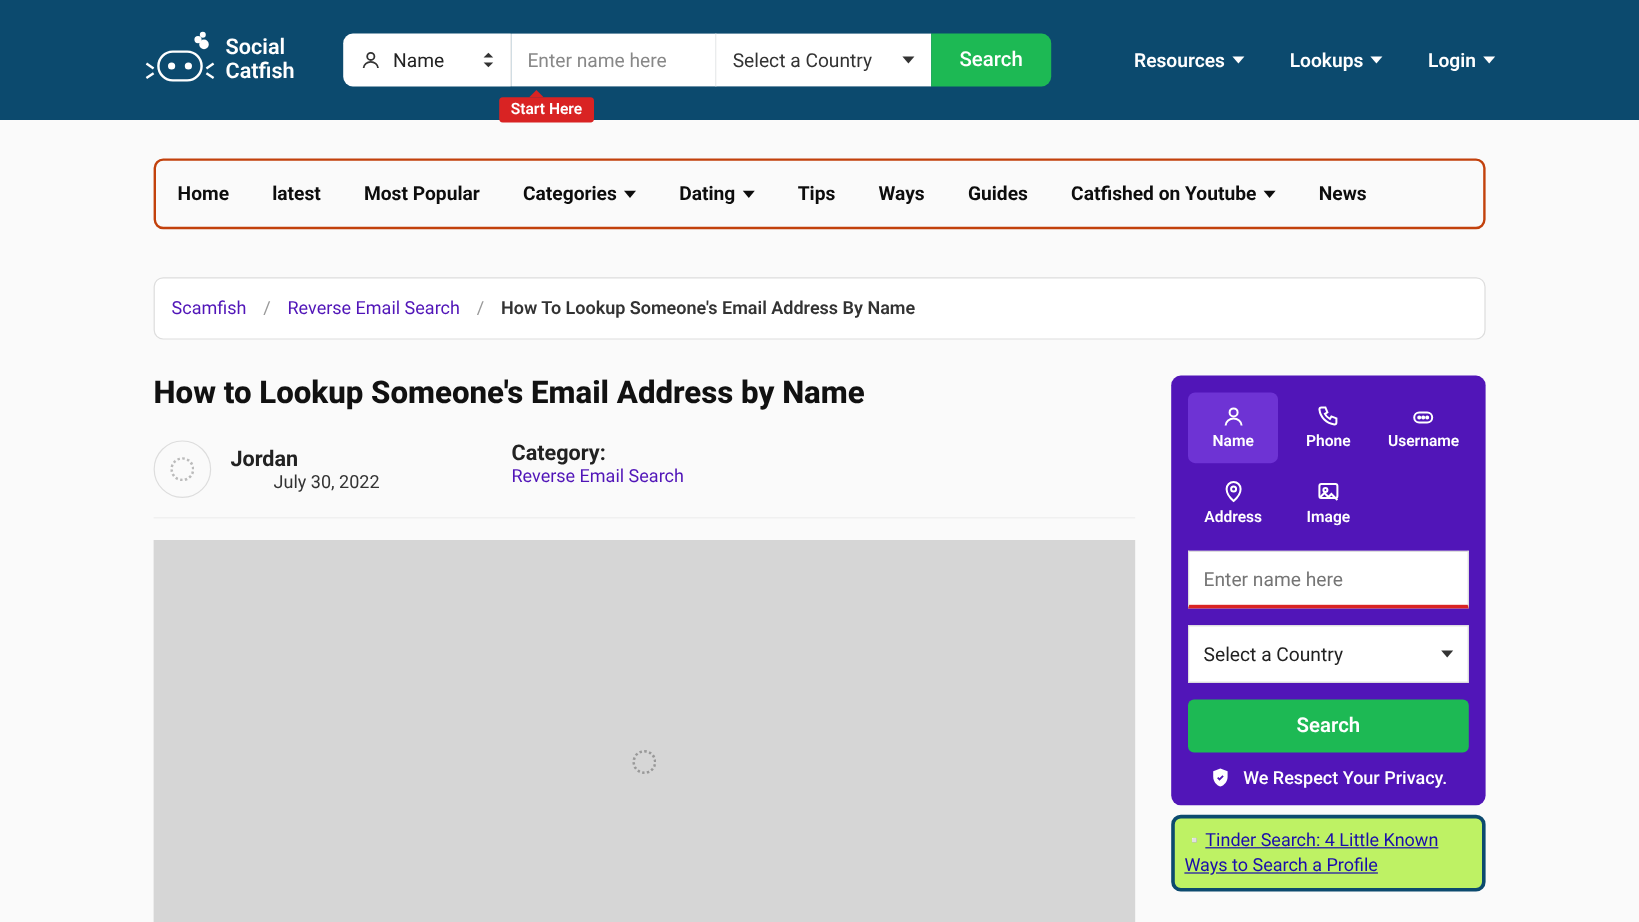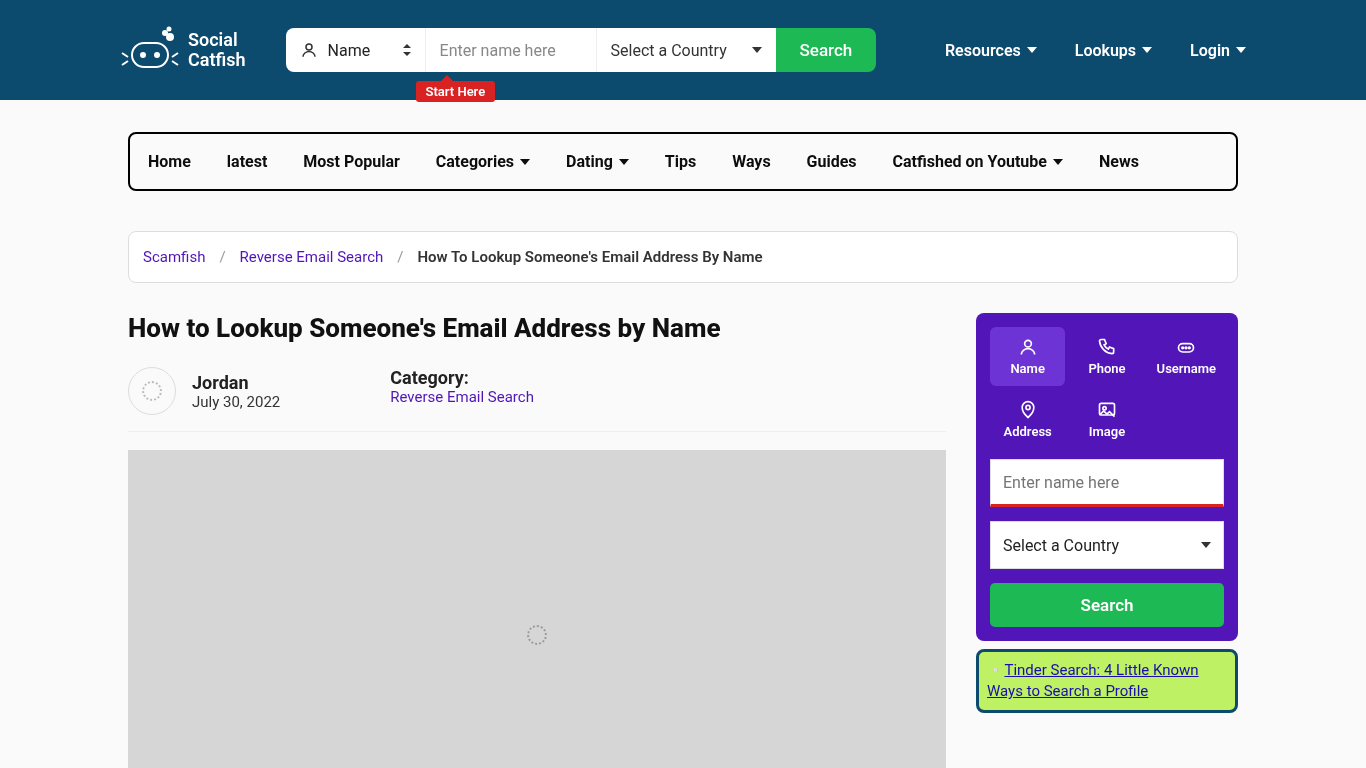--- a/index.html
+++ b/index.html
@@ -156,21 +156,21 @@
       border-left: 5px solid transparent;
       border-right: 5px solid transparent;
       border-top: 6px solid white;
     }
     .container {
       max-width: 1140px;
       margin: 0 auto;
       padding: 0 15px;
     }
     .cat-nav {
-      border: 2px solid #000000;
+      border: 2px solid #c2410c;
       border-radius: 8px;
       margin-top: 32px;
       padding: 18px 18px;
       display: flex;
       gap: 36px;
       font-size: 16px;
       font-weight: 700;
       color: #0d0d0d;
       flex-wrap: wrap;
     }
@@ -254,20 +254,21 @@
       border-radius: 50%;
     }
     .author-name {
       font-size: 18px;
       font-weight: 700;
       color: #222;
     }
     .article-date {
       font-size: 15px;
       color: #333;
+      margin-left: 36px;
     }
     .category-label {
       font-size: 18px;
       font-weight: 700;
       color: #222;
     }
     .category-link {
       color: #5115b8;
       font-size: 15px;
       cursor: pointer;
@@ -535,20 +536,27 @@
               </svg>
               <span>Image</span>
             </div>
           </div>
         <input class="widget-input" placeholder="Enter name here" style="">
         <div class="widget-select">
           <span>Select a Country</span>
           <div class="caret-down"></div>
         </div>
         <button class="widget-search">Search</button>
+        <div class="privacy">
+          <svg width="18" height="18" viewBox="0 0 24 24" fill="white">
+            <path d="M12 2l8 3v6c0 5-3.5 9.5-8 11-4.5-1.5-8-6-8-11V5l8-3z"></path>
+            <path d="M9 12l2 2 4-4" stroke="#5115b8" stroke-width="2" fill="none"></path>
+          </svg>
+          <span>We Respect Your Privacy.</span>
+        </div>
       </div>
 
       <div class="related">
         <span style="color:#1a0dab;font-size:14px;">▫️</span><span class="related-link">Tinder Search: 4 Little Known Ways to Search a Profile</span>
       </div>
     </aside>
   </div>
 </div>
 
 </body></html>

